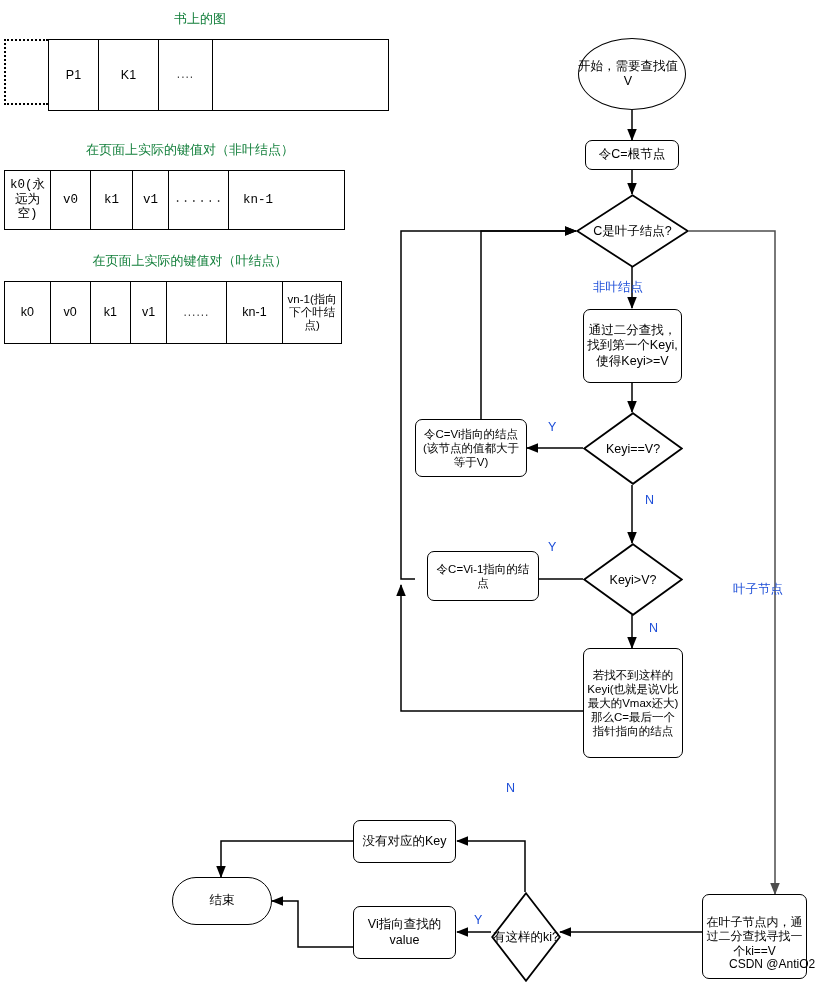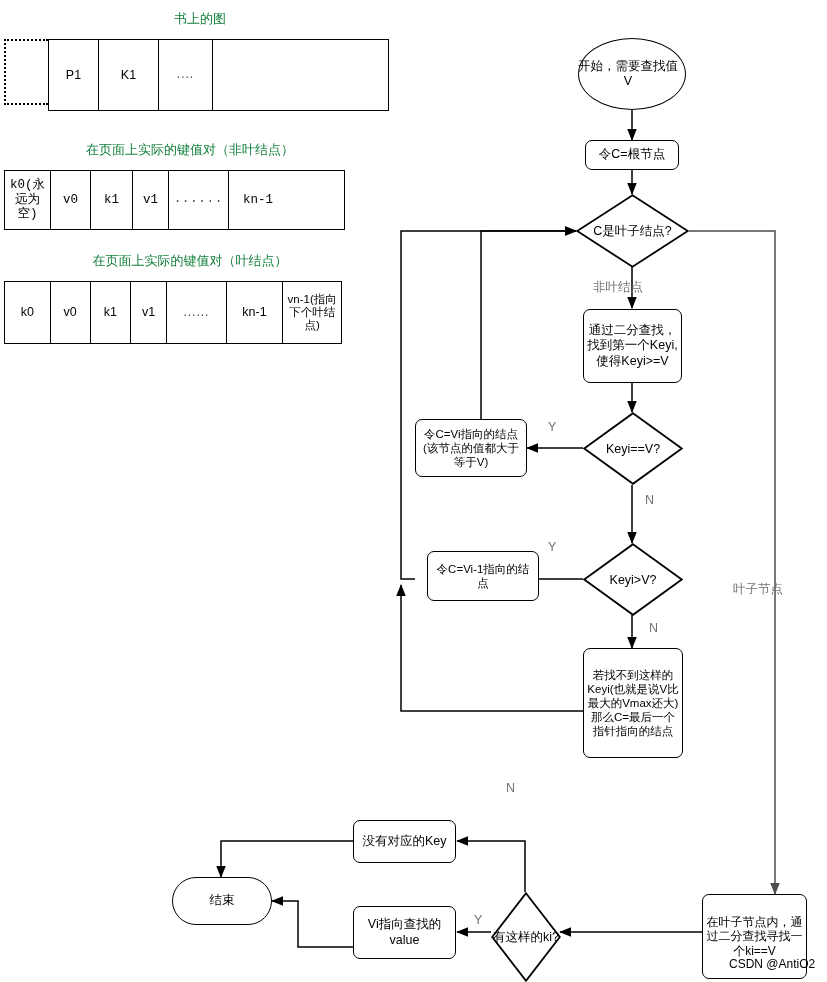--- a/index.html
+++ b/index.html
@@ -99,21 +99,21 @@
     align-items: center;
     justify-content: center;
     font-size: 12.5px;
     text-align: center;
     white-space: nowrap;
   }
 
   .edgelabel {
     position: absolute;
     font-size: 12.5px;
-    color: #737373;
+    color: #1d4ed8;
     white-space: nowrap;
   }
   .watermark {
     position: absolute;
     font-size: 12px;
     color: #000000;
     white-space: nowrap;
   }
 </style>
 </head>

